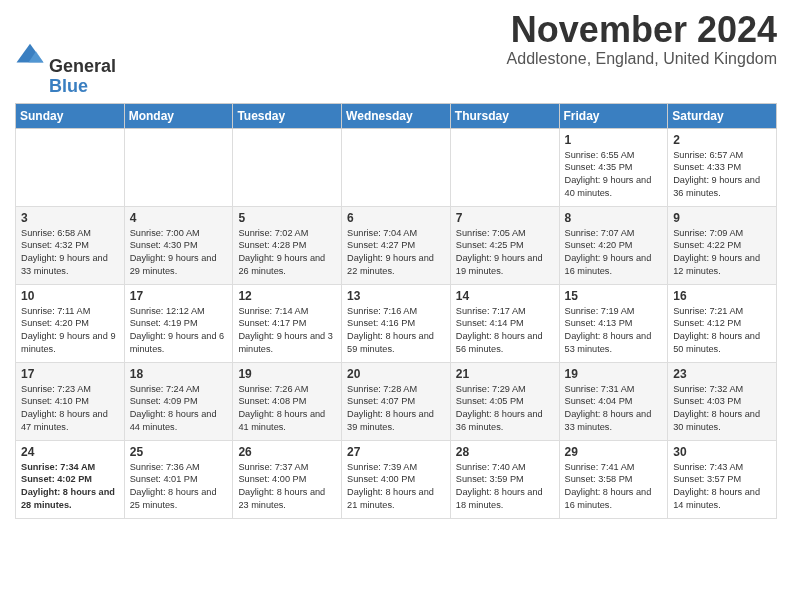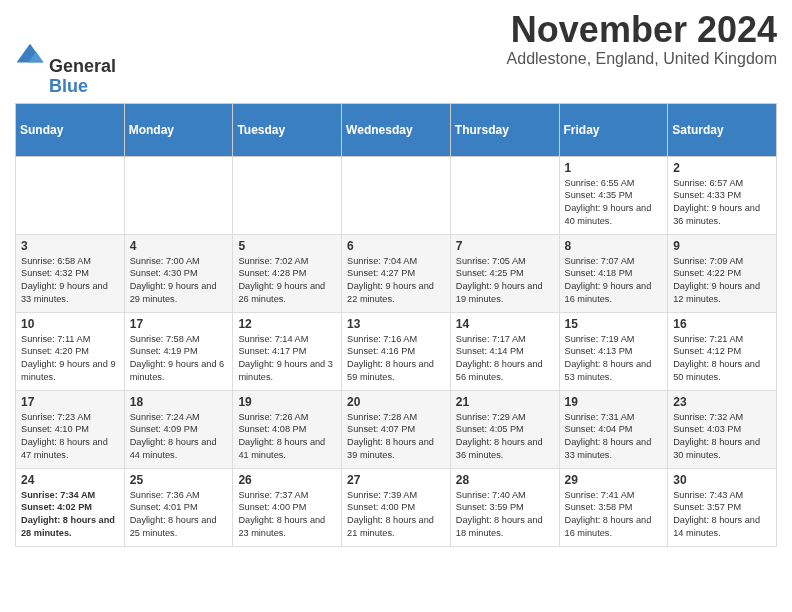--- a/index.html
+++ b/index.html
@@ -59,21 +59,21 @@
     table {
       width: 100%;
       border-collapse: collapse;
       table-layout: fixed;
     }
     thead tr th {
       background-color: #3a7fc1;
       color: #fff;
       font-size: 12px;
       font-weight: bold;
-      padding: 19px 4px;
+      padding: 5px 4px;
       text-align: left;
       border: 1px solid #ccc;
     }
     tbody tr td {
       vertical-align: top;
       padding: 4px 5px;
       font-size: 9.5px;
       color: #333;
       border: 1px solid #ddd;
       height: 78px;
@@ -176,40 +176,40 @@
         </td>
         <td>
           <span class="day-number">7</span>
           <div class="day-info" style="white-space: pre-line;">Sunrise: 7:05 AM
 Sunset: 4:25 PM
 Daylight: 9 hours and 19 minutes.</div>
         </td>
         <td>
           <span class="day-number">8</span>
           <div class="day-info" style="white-space: pre-line;">Sunrise: 7:07 AM
-Sunset: 4:18 PM
+Sunset: 4:20 PM
 Daylight: 9 hours and 16 minutes.</div>
         </td>
         <td>
           <span class="day-number">9</span>
           <div class="day-info" style="white-space: pre-line;">Sunrise: 7:09 AM
 Sunset: 4:22 PM
 Daylight: 9 hours and 12 minutes.</div>
         </td>
       </tr>
       <tr>
         <td>
           <span class="day-number">10</span>
           <div class="day-info" style="white-space: pre-line;">Sunrise: 7:11 AM
 Sunset: 4:20 PM
 Daylight: 9 hours and 9 minutes.</div>
         </td>
         <td>
           <span class="day-number">17</span>
-          <div class="day-info" style="white-space: pre-line;">Sunrise: 7:58 AM
+          <div class="day-info" style="white-space: pre-line;">Sunrise: 12:12 AM
 Sunset: 4:19 PM
 Daylight: 9 hours and 6 minutes.</div>
         </td>
         <td>
           <span class="day-number">12</span>
           <div class="day-info" style="white-space: pre-line;">Sunrise: 7:14 AM
 Sunset: 4:17 PM
 Daylight: 9 hours and 3 minutes.</div>
         </td>
         <td>

